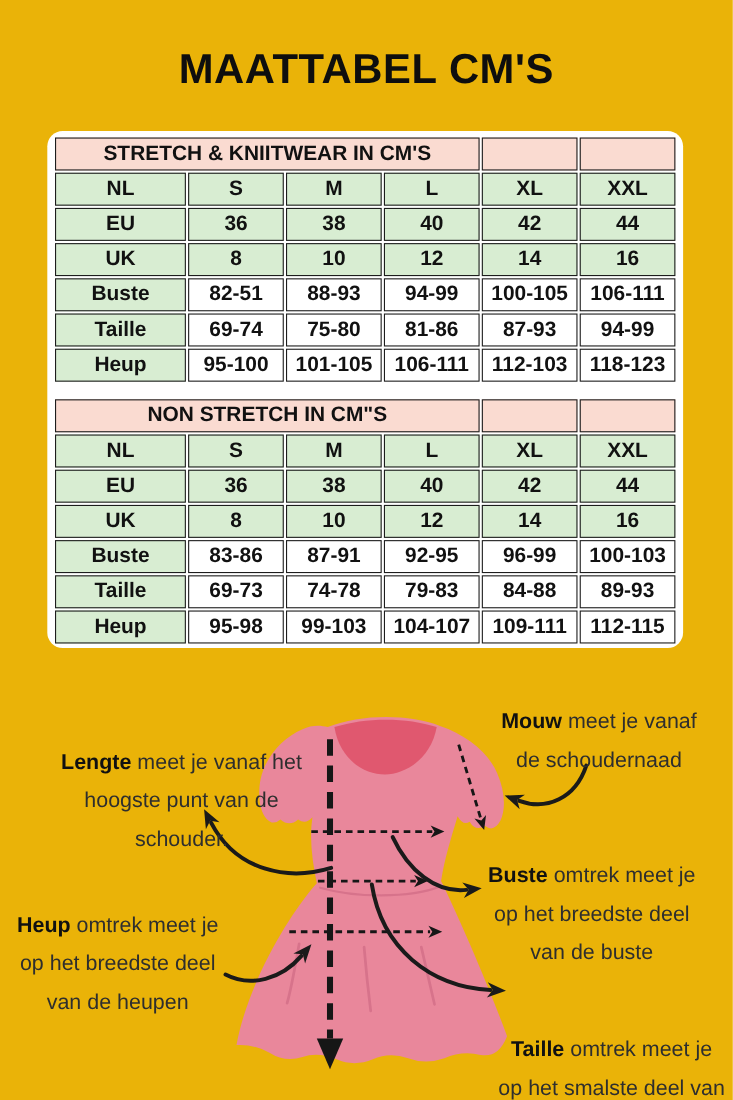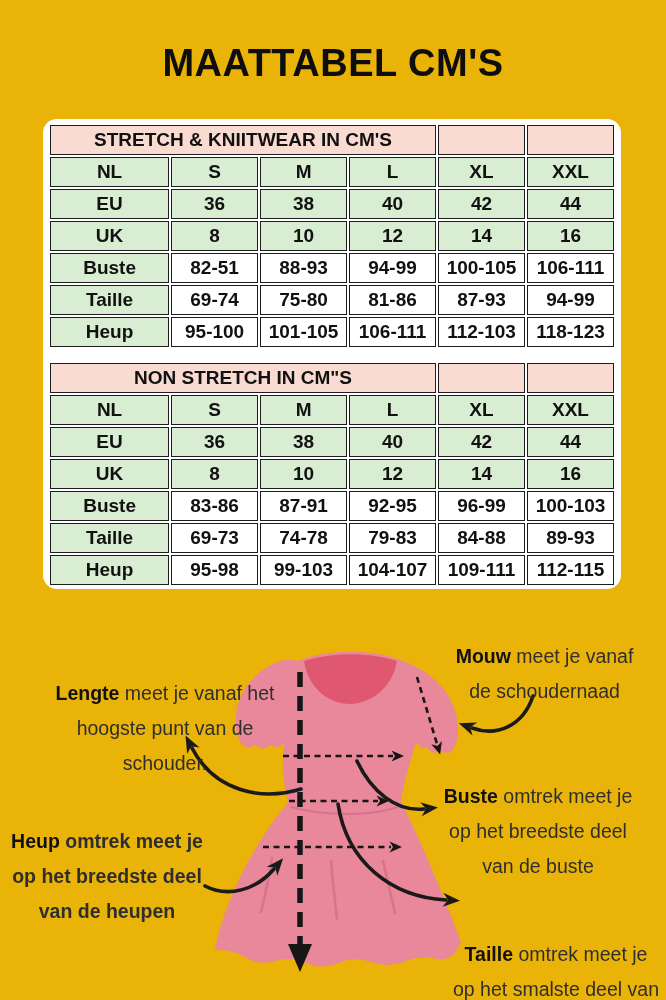--- a/index.html
+++ b/index.html
@@ -21,21 +21,21 @@
   td.g{background:#d8edd2;} td.w{background:#ffffff;}
   col.c-lbl{width:21.5%;} col.c-val{width:15.7%;}
 
   
   .ann{position:absolute;text-align:center;font-size:19.5px;line-height:35px;color:#2e2e2e;}
   .ann b{color:#111;}
   #ann-lengte{left:20px;  top:676px;width:228px;margin-left:31px;}
   #ann-mouw  {left:452px;top:639px;width:185px;}
   #ann-buste {left:436px;top:779px;width:204px;}
   #ann-taille{left:452px;top:889px;width:208px;margin-top:48px;}
-  #ann-heup  {left:6px;  top:824px;width:202px;font-weight:bold;}
+  #ann-heup  {left:6px;  top:824px;width:202px;}
 
   #diagram-svg{position:absolute;left:0;top:620px;}
 </style>
 </head>
 <body>
 
 <div id="page">
 
   <div id="main-title">MAATTABEL CM'S</div>
 

